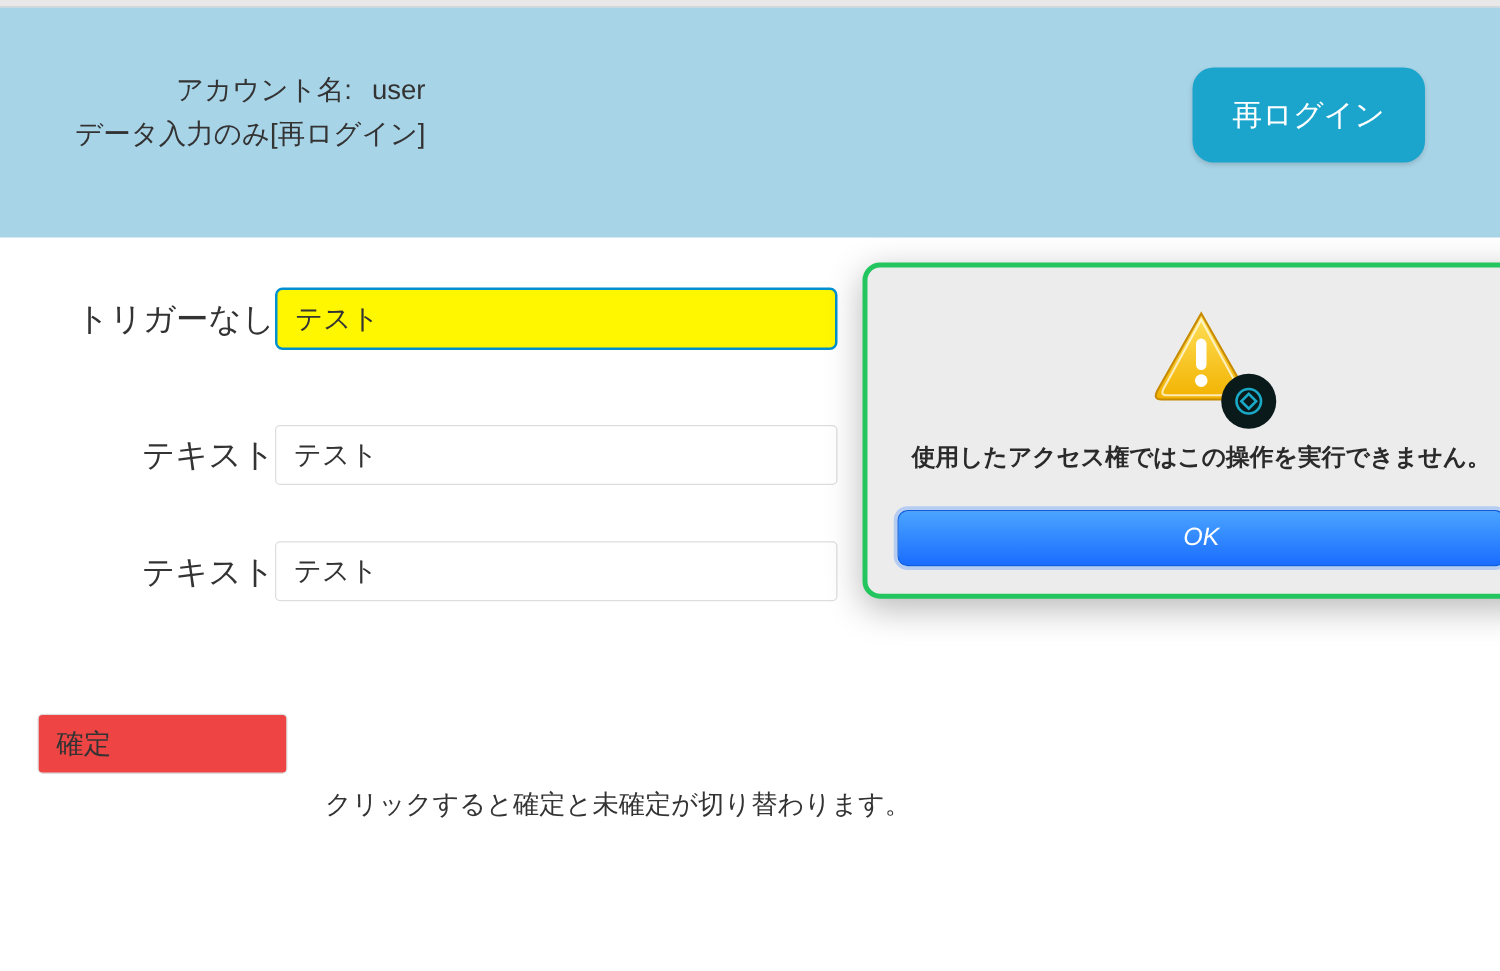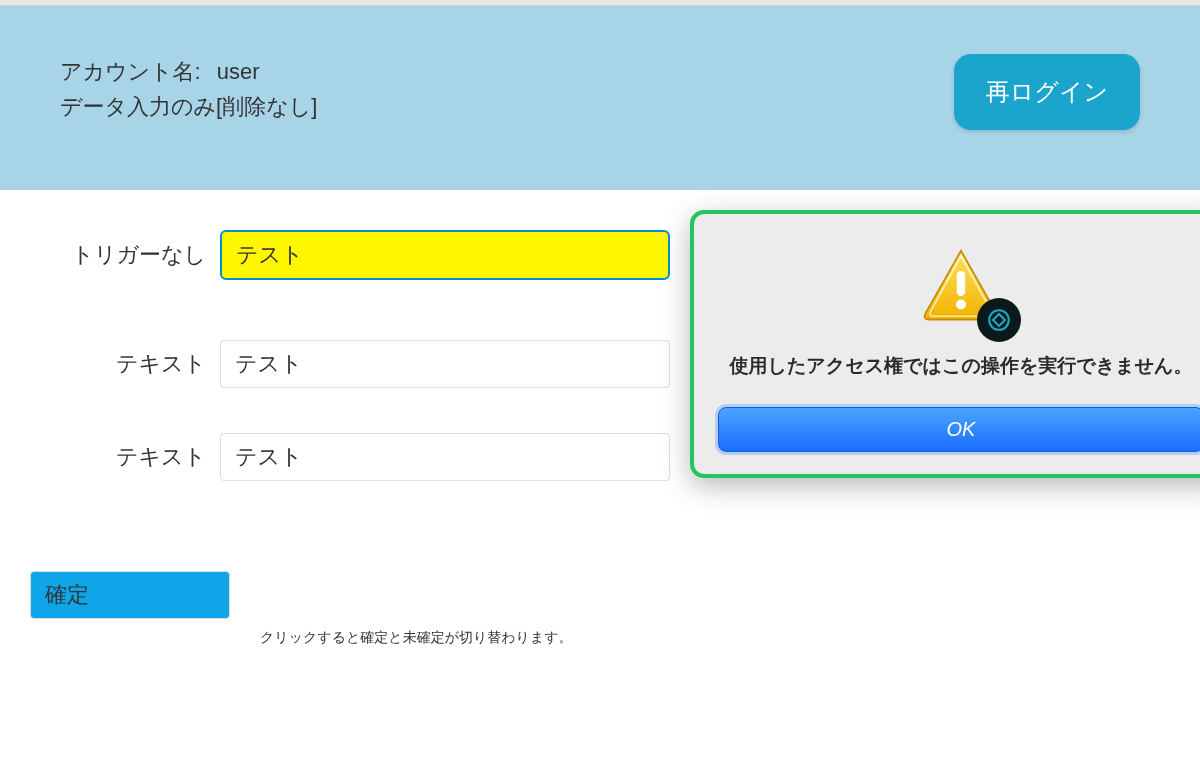--- a/index.html
+++ b/index.html
@@ -21,21 +21,21 @@
   padding: 48px 60px 60px 60px;
   display: flex;
   justify-content: space-between;
   align-items: flex-start;
 }
 .account-info {
   font-size: 22px;
   color: #333;
   line-height: 1.6;
 }
-.account-row { display: flex; gap: 16px; }
+.account-row { display: flex; gap: 16px; justify-content: flex-end; }
 .relogin-btn {
   background: #1ba5cc;
   color: #fff;
   font-size: 24px;
   border: none;
   border-radius: 17px;
   padding: 22px 32px;
   cursor: pointer;
   box-shadow: 0 2px 4px rgba(0,0,0,0.15);
 }
@@ -44,51 +44,50 @@
 }
 .form-row {
   display: flex;
   align-items: center;
   margin-bottom: 60px;
 }
 .form-row.tight { margin-bottom: 45px; }
 .label {
   width: 190px;
   text-align: right;
-  font-size: 22px;
-  color: #333;
-  padding-right: 14px;
+  font-size: 26px;
+  color: #333;
 }
 .input {
   font-size: 22px;
   padding: 10px 14px;
   border: 1px solid #ccc;
   border-radius: 4px;
-  background: #0ea5e9;
+  background: #ef4444;
   color: #333;
 }
 .input.active {
   width: 450px;
   background: #fff700;
   border: 2px solid #0090d0;
   border-radius: 6px;
   outline: none;
   position: relative;
 }
 .input.static {
   width: 450px;
   border: 1px solid #ddd;
   background: #fff;
 }
 .input.small {
   width: 200px;
   border: 1px solid #ddd;
 }
 .helper {
-  font-size: 14px;
+  font-size: 21px;
   color: #333;
   margin-left: 230px;
   margin-top: -30px;
 }
 
 
 .dialog {
   position: absolute;
   top: 210px;
   left: 690px;
@@ -147,21 +146,21 @@
 
 <div class="titlebar"></div>
 
 <div class="header">
   <div class="account-info">
     <div class="account-row">
       <span>アカウント名:</span>
       <span>user</span>
     </div>
     <div class="account-row">
-      <span>データ入力のみ[削除なし]</span>
+      <span>データ入力のみ[再ログイン]</span>
     </div>
   </div>
   <button class="relogin-btn">再ログイン</button>
 </div>
 
 <div class="form-area">
 
   <div class="form-row">
     <div class="label">トリガーなし</div>
     <input class="input active" type="text" value="テスト" style="">

